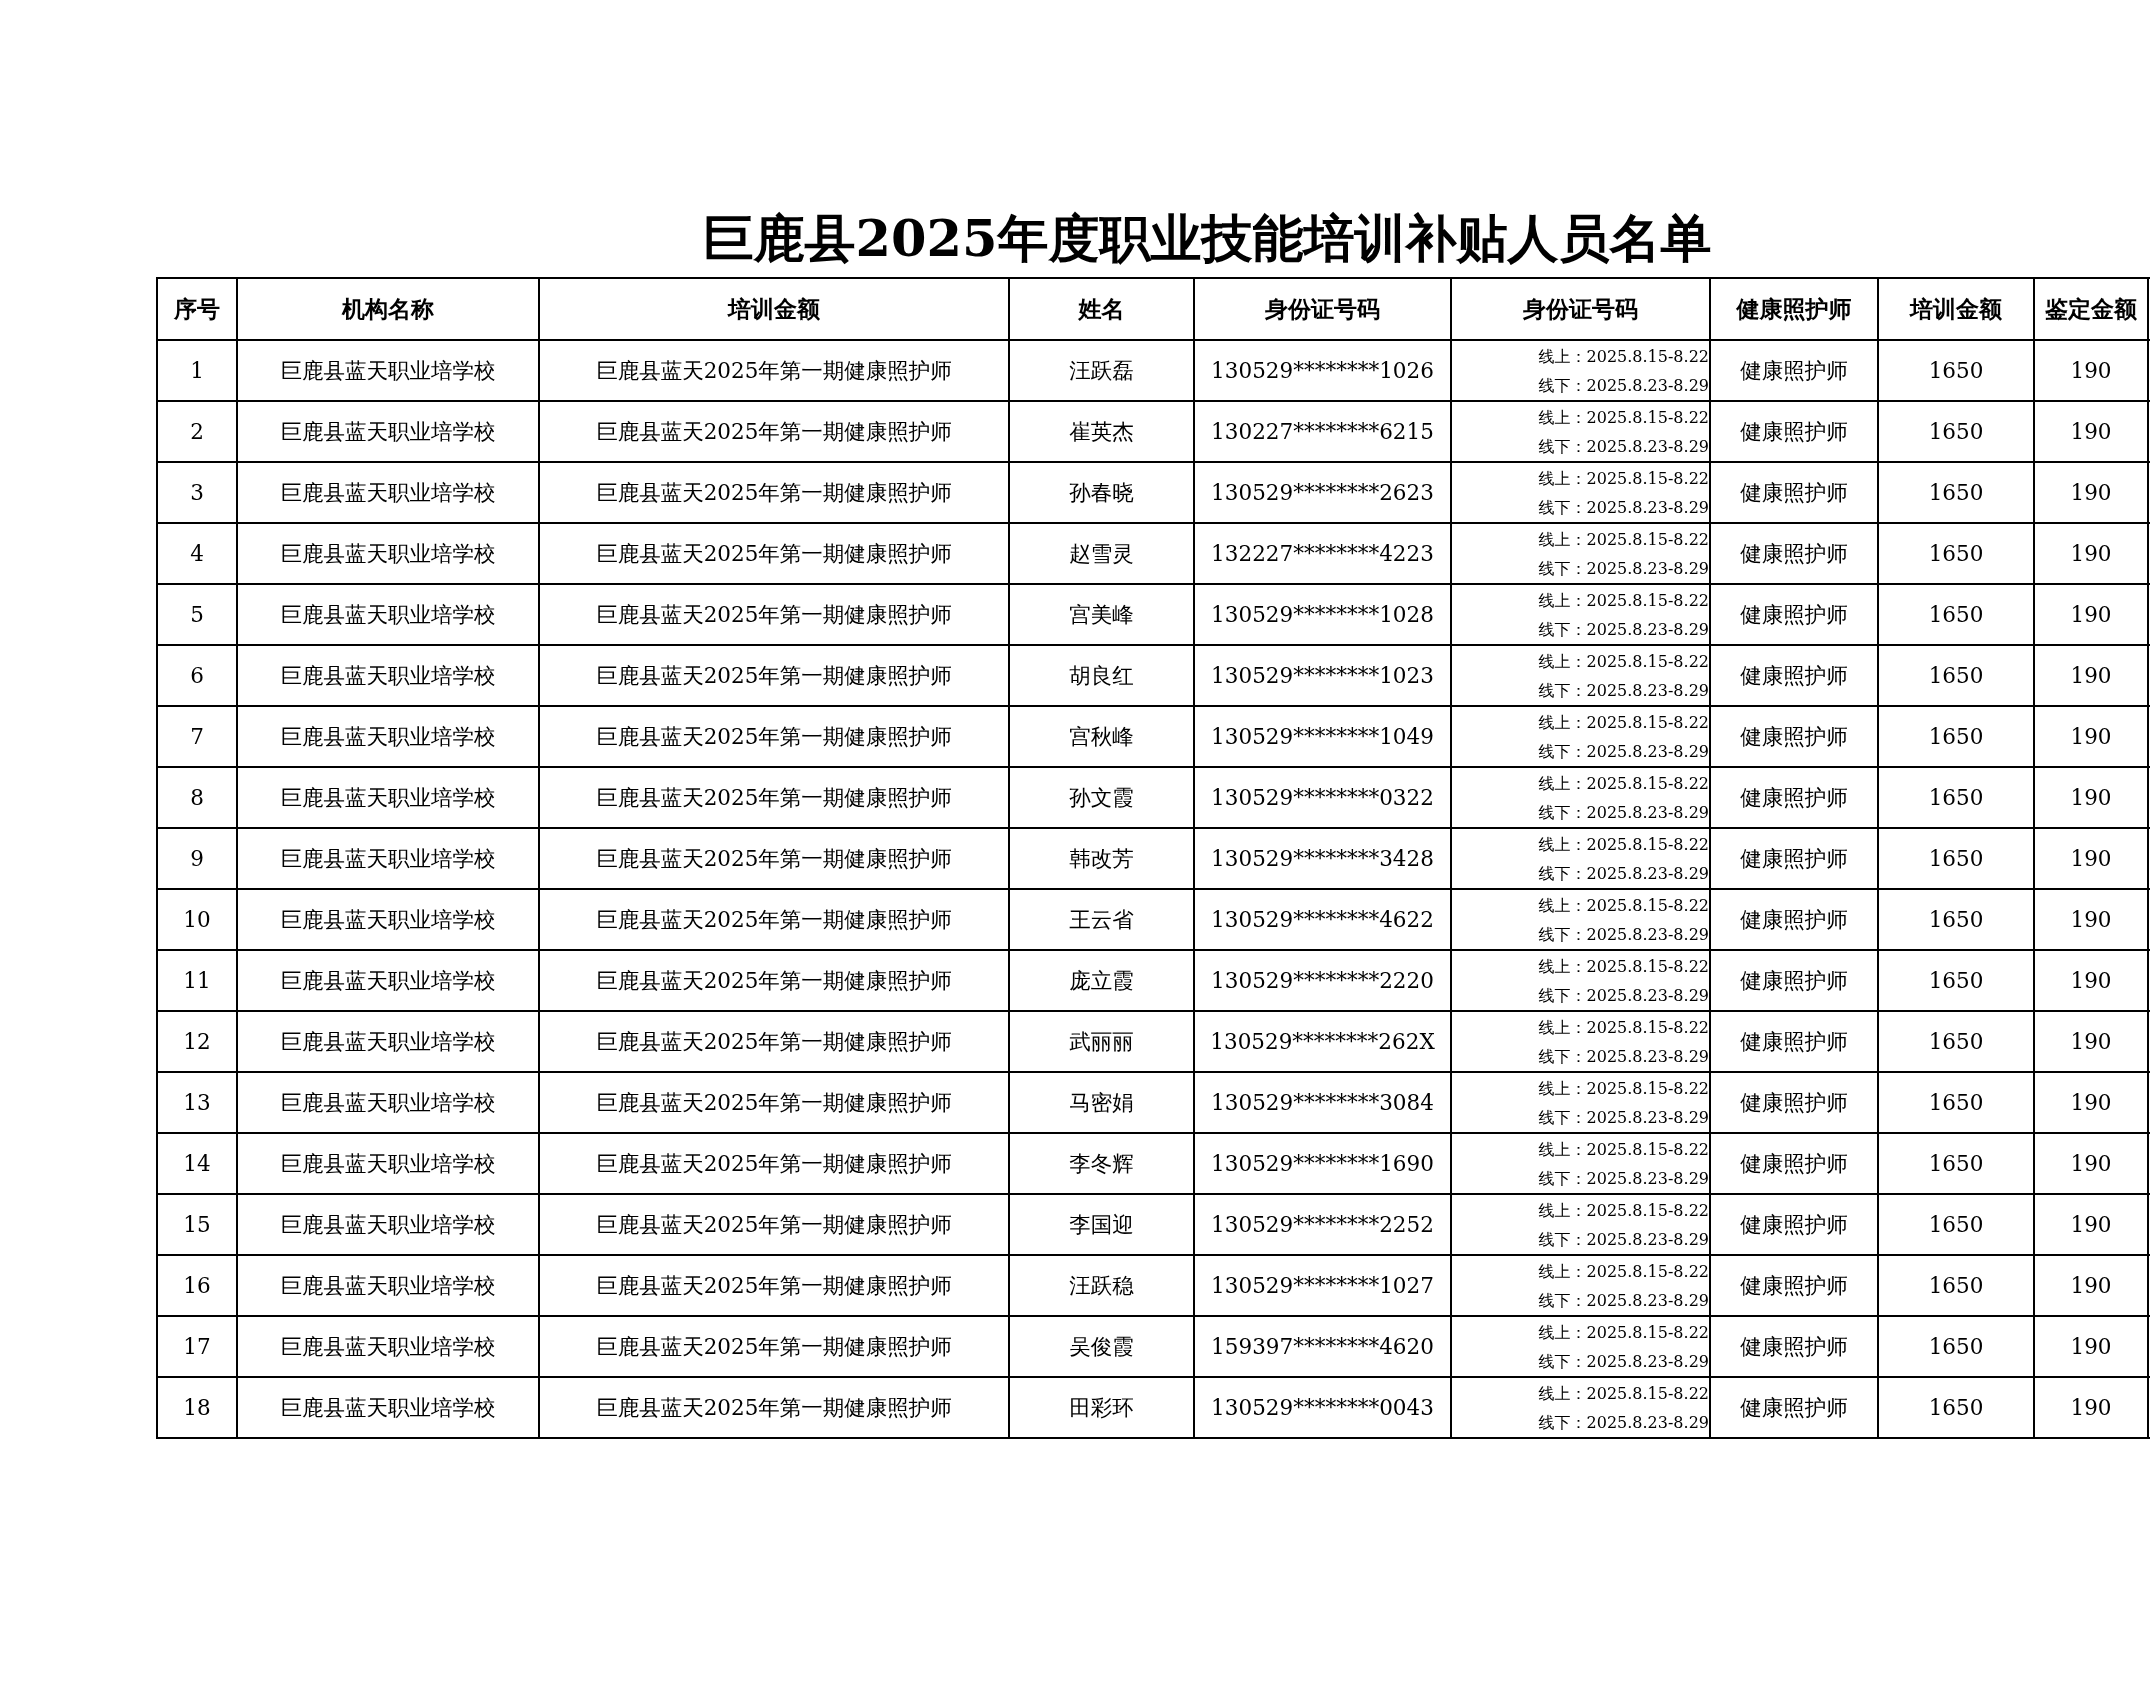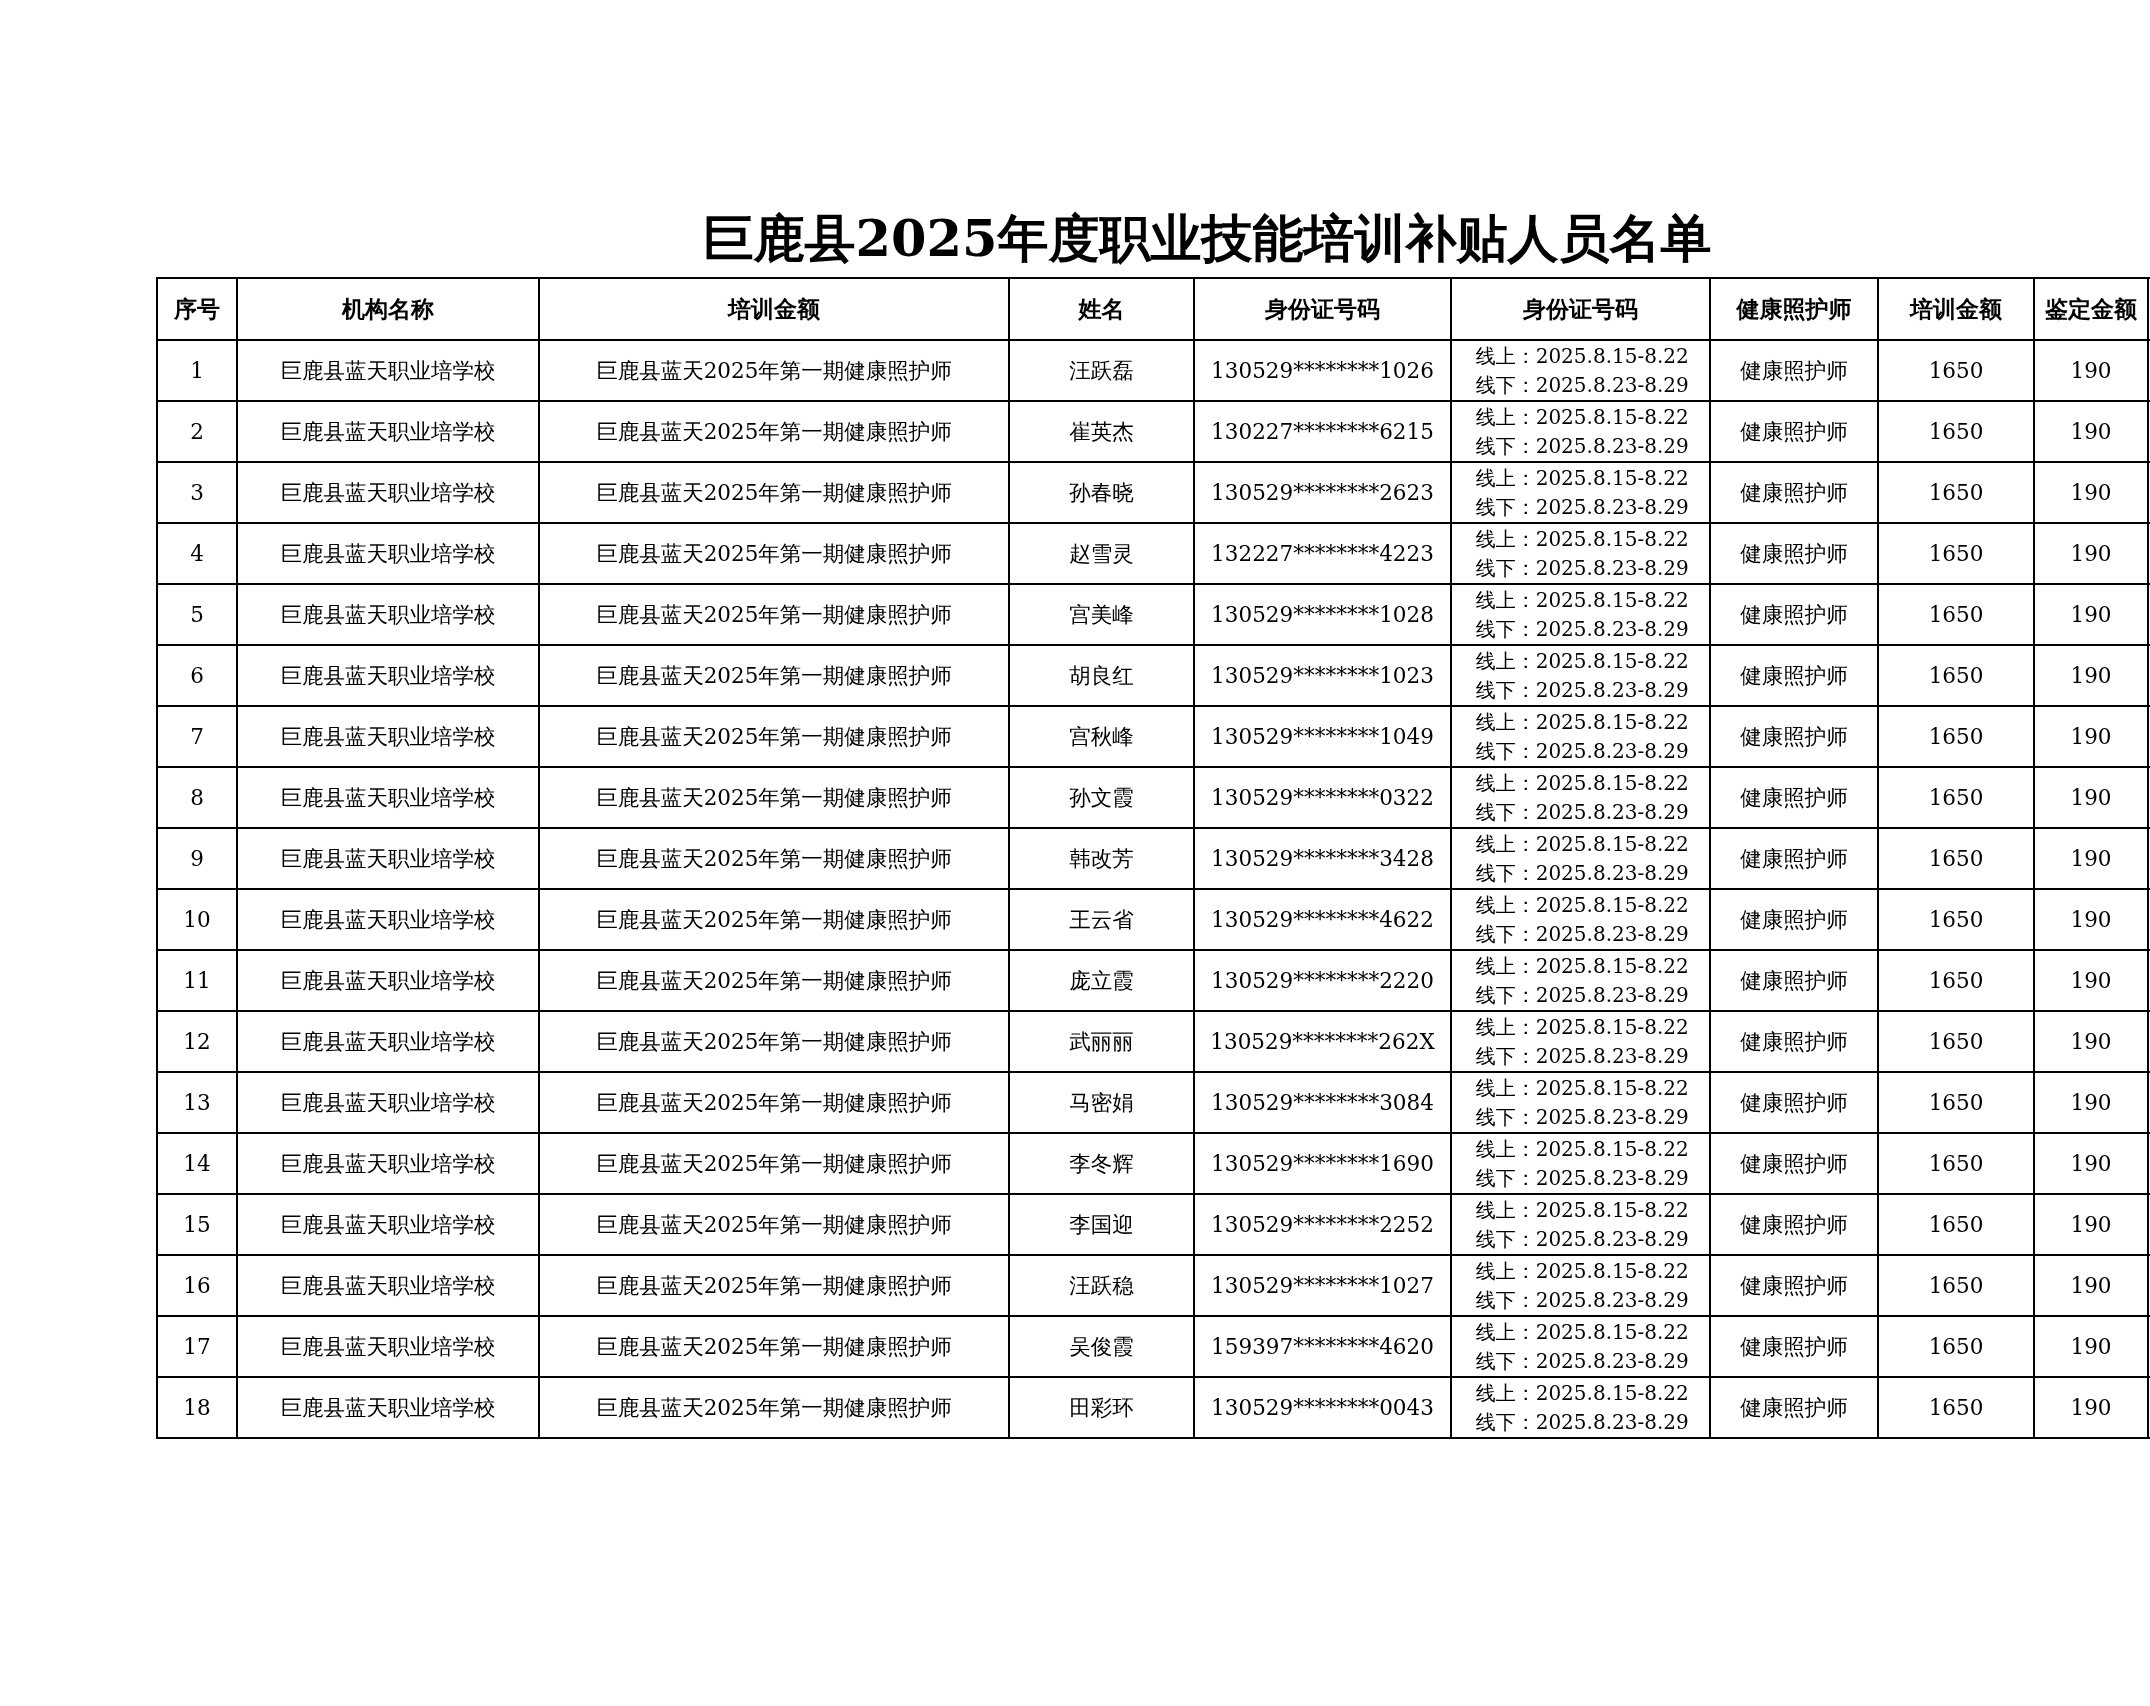--- a/index.html
+++ b/index.html
@@ -2,21 +2,21 @@
 <html style="font-size:6.9px"><head>
 <meta charset="utf-8">
 <style>
   html, body { margin:0; padding:0; background:#ffffff; }
   body { width:2414px; height:1707px; position:relative; overflow:hidden; font-family:"DejaVu Serif", "Liberation Serif", serif; color:#000; }
   .title { position:absolute; left:0; width:2414px; top:202px; height:73px; text-align:center; font-size:51px; font-weight:bold; line-height:73px; font-family:"DejaVu Serif", serif; }
   table { position:absolute; left:156px; top:277px; border-collapse:collapse; table-layout:fixed; width:2099px; }
   th, td { border:2.2px solid #000; text-align:center; vertical-align:middle; padding:0; overflow:hidden; white-space:nowrap; }
   th { height:60px; font-size:23px; font-weight:bold; font-family:"DejaVu Sans", sans-serif; }
   td { height:59px; font-size:21.5px; font-family:"DejaVu Serif", serif; }
-  td.period { text-align:center; font-size:20px; line-height:29px; padding-left:3.4px; }
+  td.period { text-align:right; font-size:16px; line-height:29px; padding-left:3.4px; }
   td.period span { display:block; }
 </style>
 </head>
 <body>
 
 <div class="title">巨鹿县2025年度职业技能培训补贴人员名单</div>
 
 <table>
   <colgroup>
     <col style="width:80px">

